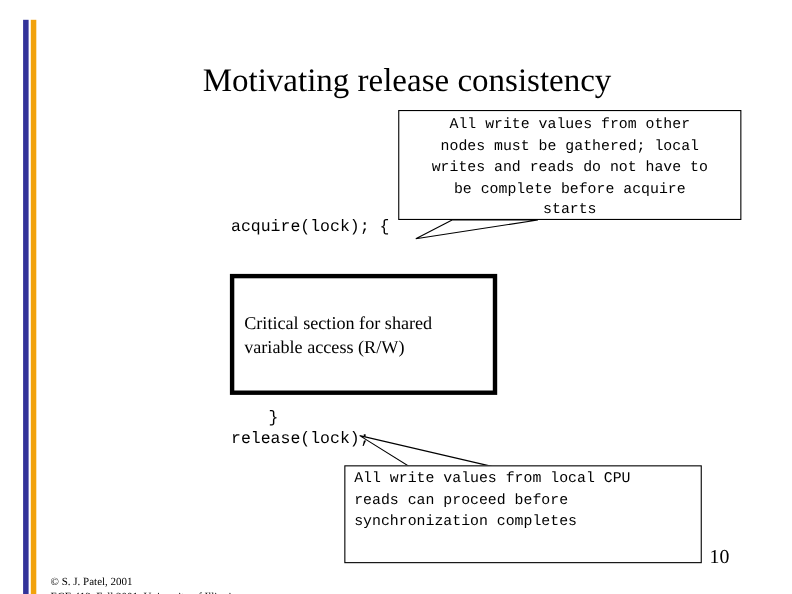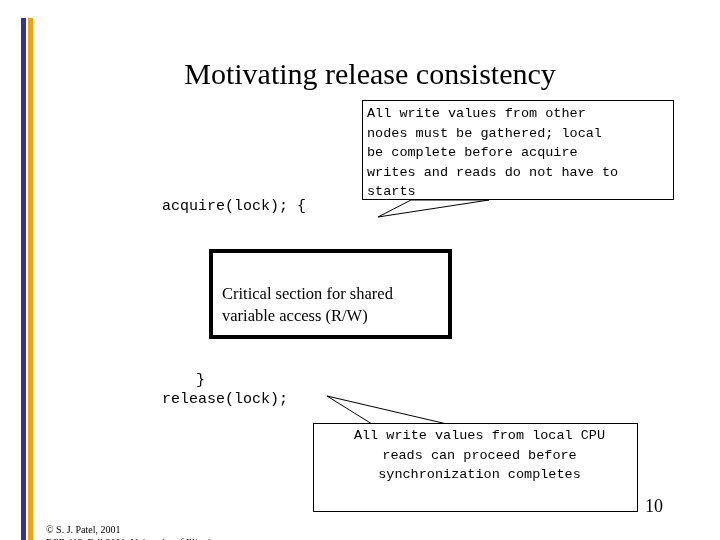--- a/index.html
+++ b/index.html
@@ -44,20 +44,21 @@
   }
 
   
   .code {
     position: absolute;
     font-family: "Liberation Mono", monospace;
     font-size: 15px;
     line-height: 19px;
     color: #000000;
     white-space: pre;
+    margin-left: 48px;
   }
   #acquire-label { left: 162px; top: 197px; }
   #close-brace   { left: 196px; top: 371px; }
   #release-label { left: 162px; top: 390px; }
 
   
   .callout {
     position: absolute;
     border: 1px solid #000000;
     background: #ffffff;
@@ -66,49 +67,50 @@
     line-height: 19.5px;
     color: #000000;
     box-sizing: border-box;
     z-index: 3;
   }
   #callout-acquire {
     left: 362px;
     top: 100px;
     width: 312px;
     height: 100px;
+    text-align: center;
     padding: 3px 4px 0 4px;
   }
   #callout-release {
     left: 313px;
     top: 423px;
     width: 325px;
     height: 89px;
-    text-align: center;
+    text-align: left;
     padding: 2px 0 0 8px;
   }
 
   
   #tails {
     position: absolute;
     left: 0;
     top: 0;
     width: 720px;
     height: 540px;
     z-index: 2;
     pointer-events: none;
   }
 
   
   #critical-box {
     position: absolute;
     left: 209px;
     top: 249px;
     width: 243px;
-    height: 90px;
+    height: 110px;
     border: 4px solid #000000;
     background: #ffffff;
     box-sizing: border-box;
   }
   #critical-text {
     position: absolute;
     left: 9px;
     top: 30px;
     width: 226px;
     font-family: "Liberation Serif", serif;
@@ -149,22 +151,22 @@
   <div id="title">Motivating release consistency</div>
 
   <svg id="tails" viewBox="0 0 720 540">
     <polygon points="411,200 378,217 489,200" fill="#ffffff" stroke="#000000" stroke-width="1"></polygon>
     <polygon points="327,396 372,424 447,424" fill="#ffffff" stroke="#000000" stroke-width="1"></polygon>
   </svg>
 
   <div id="callout-acquire" class="callout">
     <div>All write values from other</div>
     <div>nodes must be gathered; local</div>
+    <div>writes and reads do not have to</div>
     <div>be complete before acquire</div>
-    <div>writes and reads do not have to</div>
     <div>starts</div>
   </div>
 
   <div id="acquire-label" class="code">acquire(lock); {</div>
 
   <div id="critical-box">
     <div id="critical-text">
       <div>Critical section for shared</div>
       <div>variable access (R/W)</div>
     </div>

